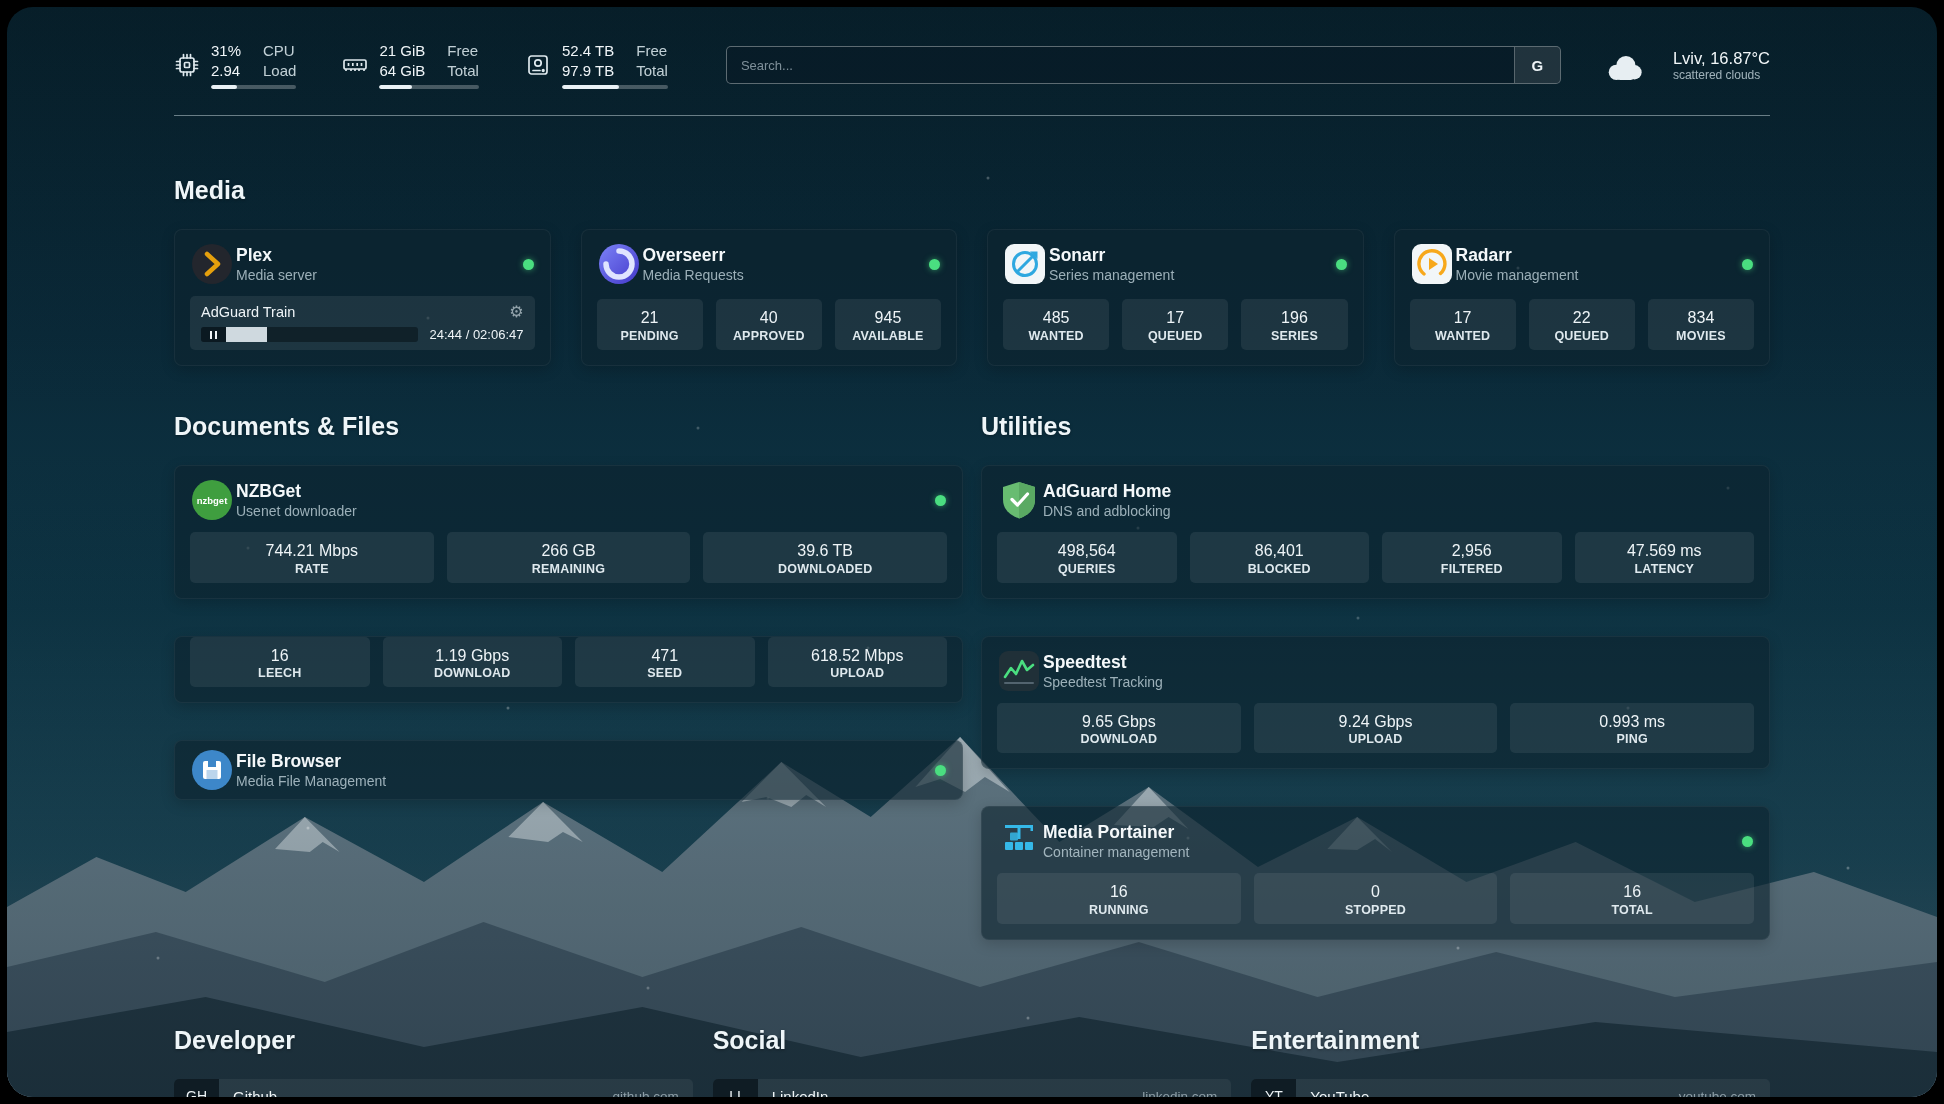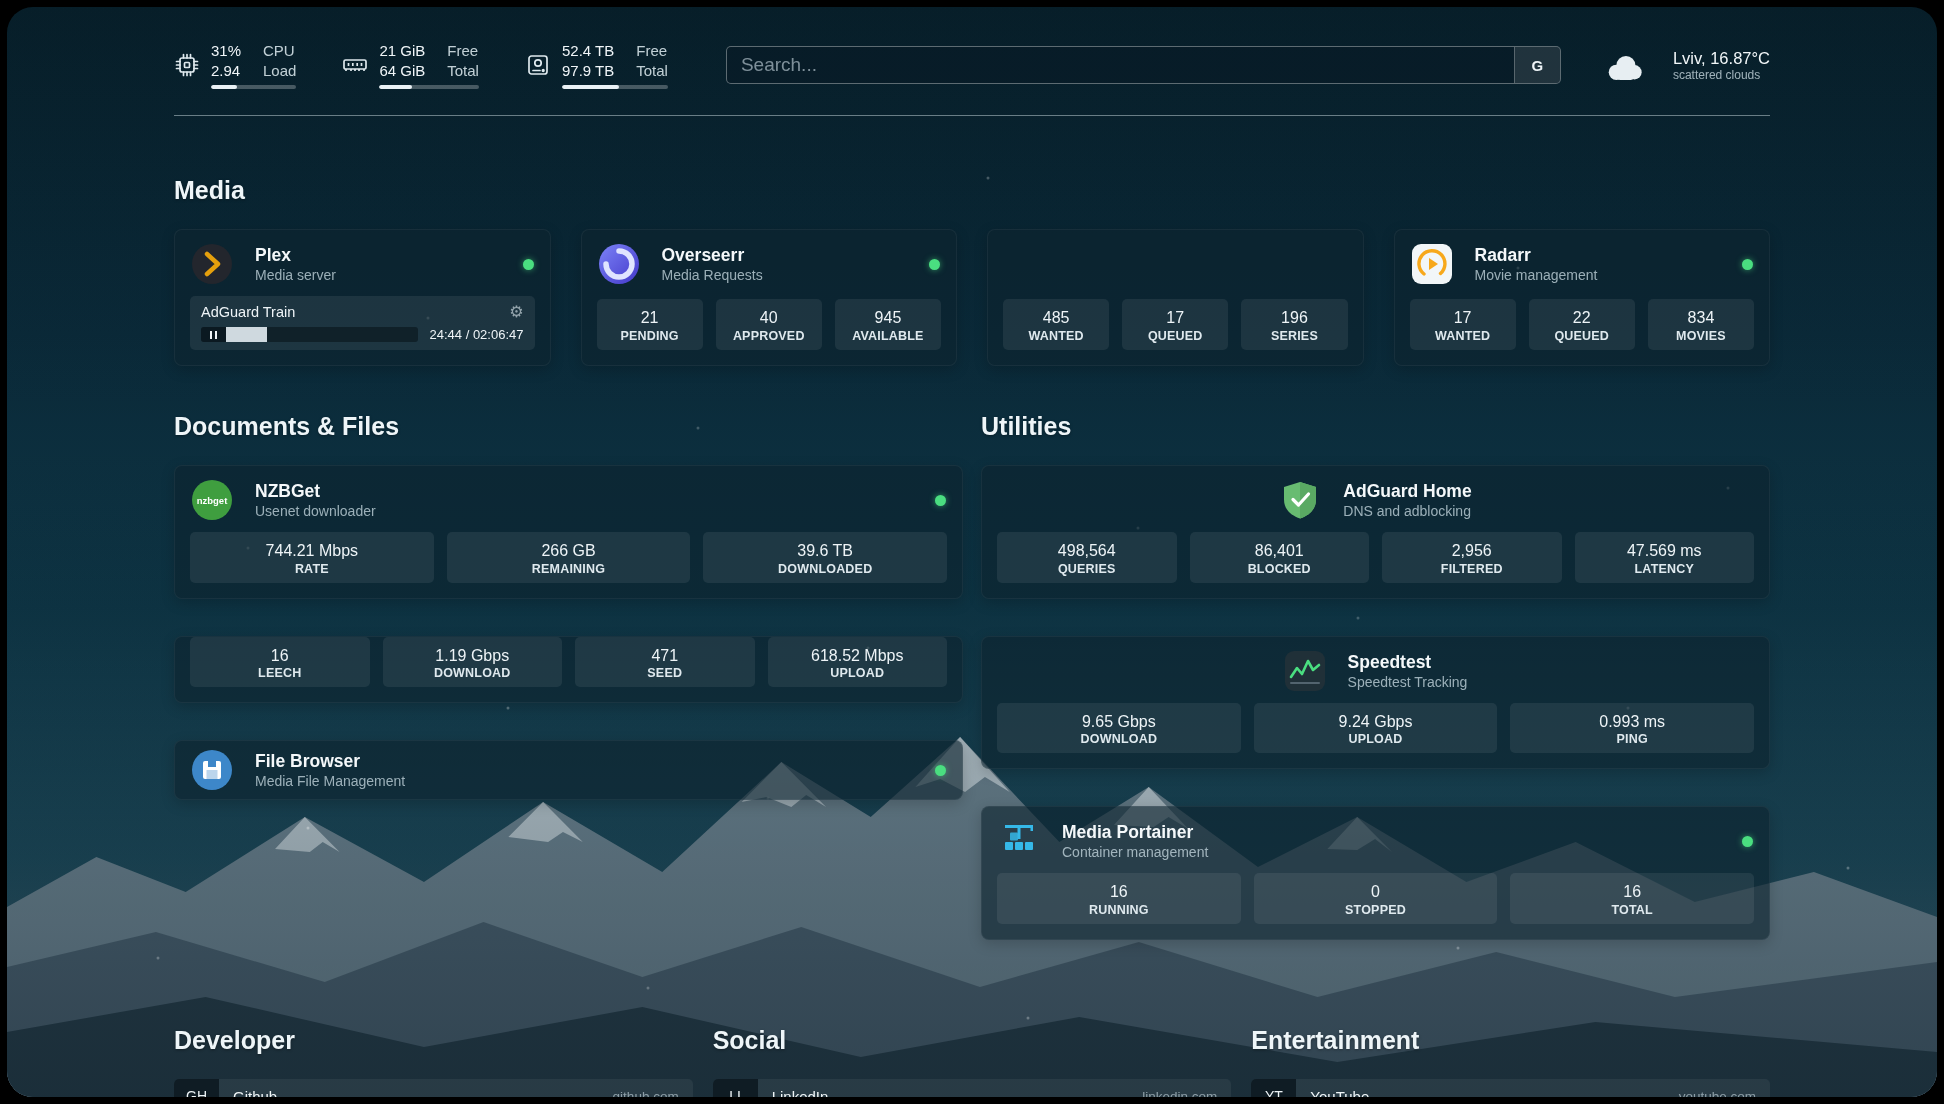--- a/index.html
+++ b/index.html
@@ -28,40 +28,40 @@
   .topbar { display:flex; align-items:center; padding-top:34px; }
   .widget { display:flex; align-items:center; gap:11px; margin-right:46px; color:#dfe9ee; }
   .widget-body { display:flex; flex-direction:column; }
   .widget-cols { display:flex; gap:22px; }
   .wcol { display:flex; flex-direction:column; font-size:15px; line-height:1.3; color:#f0f5f8; white-space:nowrap; }
   .wcol.lbl { color:rgba(226,238,243,0.85); }
   .wbar { height:4px; border-radius:2px; background:rgba(255,255,255,0.26); margin-top:5px; overflow:hidden; }
   .wbar-fill { height:100%; background:#eaf1f5; border-radius:2px; }
   .search { flex:1; display:flex; align-items:stretch; height:38px; margin:0 42px 0 12px;
             border:1px solid rgba(255,255,255,0.35); border-radius:5px; background:rgba(8,24,33,0.35); overflow:hidden; }
-  .search-input { flex:1; background:transparent; border:none; outline:none; color:#e6eef2; font-size:19px; padding:0 14px; font-family:inherit; }
+  .search-input { flex:1; background:transparent; border:none; outline:none; color:#e6eef2; font-size:13px; padding:0 14px; font-family:inherit; }
   .search-input::placeholder { color:rgba(205,220,228,0.6); }
   .search-btn { width:46px; background:rgba(255,255,255,0.10); border:none; border-left:1px solid rgba(255,255,255,0.25);
                 color:#eef4f7; font-size:15px; font-weight:600; cursor:pointer; font-family:inherit; }
   .weather { display:flex; align-items:flex-end; gap:28px; }
   .weather-loc { font-size:16.5px; color:#f2f7f9; }
   .weather-cond { font-size:12px; color:rgba(210,225,232,0.75); }
   .divider { margin-top:26px; border-bottom:1.5px solid rgba(225,240,245,0.45); }
 
   
   .section-title { font-size:25px; font-weight:600; color:#eef5f8; margin-bottom:24px; text-shadow:0 1px 3px rgba(0,0,0,0.35); }
   .media-block { margin-top:60px; }
   .media-grid { display:grid; grid-template-columns:repeat(4,1fr); gap:30px; }
   .two-col { display:grid; grid-template-columns:1fr 1fr; gap:0 18px; margin-top:46px; }
   .col-stack { display:flex; flex-direction:column; gap:37px; }
 
   
   .card { background:rgba(13,36,47,0.62); border:1px solid rgba(255,255,255,0.05); border-radius:8px;
           display:flex; flex-direction:column; box-shadow:0 4px 14px rgba(0,0,0,0.18); cursor:pointer; }
-  .card-head { display:flex; align-items:center; gap:22px; padding:13px 16px 11px;justify-content:center; }
+  .card-head { display:flex; align-items:center; gap:3px; padding:13px 16px 11px; }
   .card--slim .card-head { padding:8px 16px; }
   .icon { width:42px; height:42px; flex:none; display:flex; align-items:center; justify-content:center; }
   .svc-name { font-size:17.5px; font-weight:600; color:#f4f8fa; line-height:1.25; }
   .svc-sub { font-size:14px; color:rgba(196,214,222,0.78); }
   .dot { margin-left:auto; width:11px; height:11px; border-radius:50%; background:var(--status-online,#4ade80); box-shadow:0 0 6px rgba(74,222,128,0.6); }
   .card-stats { display:flex; gap:13px; padding:0 15px 15px; margin-top:auto; }
   .stat { flex:1; background:rgba(255,255,255,0.075); border-radius:5px; text-align:center; padding:8px 4px 7px; }
   .stat-value { font-size:16px; color:#eef4f7; line-height:1.35; white-space:nowrap; }
   .stat-label { font-size:12.5px; font-weight:700; color:#dfe9ee; letter-spacing:0.2px; white-space:nowrap; }
 
@@ -266,20 +266,35 @@
               <div class="stat-label">APPROVED</div>
             </div>
             <div class="stat">
               <div class="stat-value">945</div>
               <div class="stat-label">AVAILABLE</div>
             </div>
           </div>
         </article>
 
         <article class="card">
+          <div class="card-head">
+            <span class="icon">
+              <svg viewBox="0 0 42 42" width="42" height="42">
+                <rect x="1" y="1" width="40" height="40" rx="9" fill="#f2f6f8"></rect>
+                <circle cx="21" cy="21" r="11.5" fill="none" stroke="#2ea8e0" stroke-width="3"></circle>
+                <path d="M13.5 28.5 L28 14" stroke="#2ea8e0" stroke-width="3" stroke-linecap="round"></path>
+                <path d="M26 8.5 h7.5 v7.5 z" fill="#2ea8e0"></path>
+              </svg>
+            </span>
+            <div>
+              <div class="svc-name">Sonarr</div>
+              <div class="svc-sub">Series management</div>
+            </div>
+            <span class="dot"></span>
+          </div>
           <div class="card-stats">
             <div class="stat">
               <div class="stat-value">485</div>
               <div class="stat-label">WANTED</div>
             </div>
             <div class="stat">
               <div class="stat-value">17</div>
               <div class="stat-label">QUEUED</div>
             </div>
             <div class="stat">

